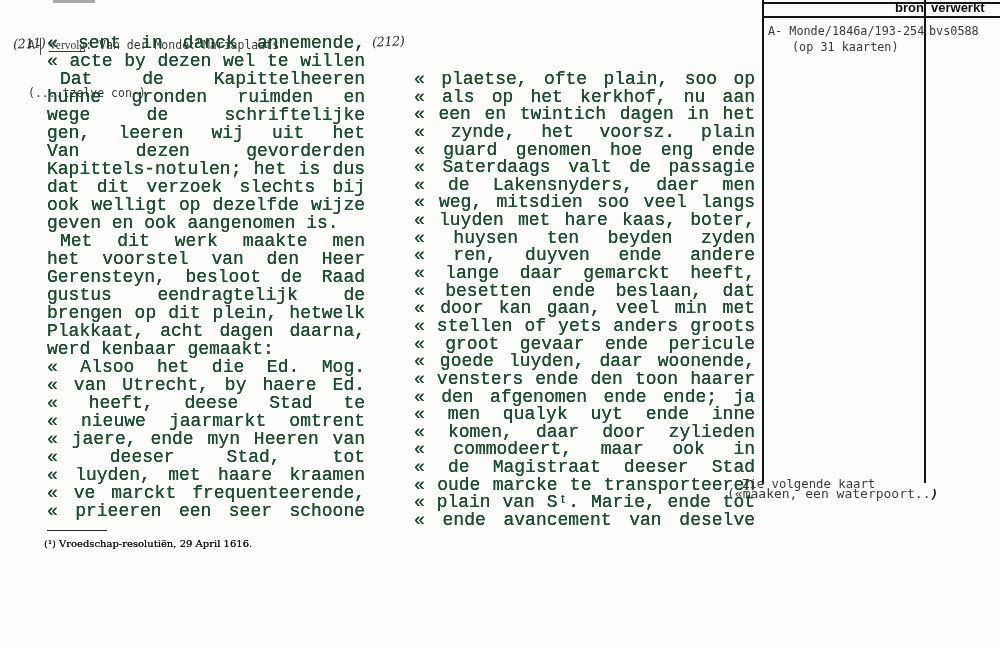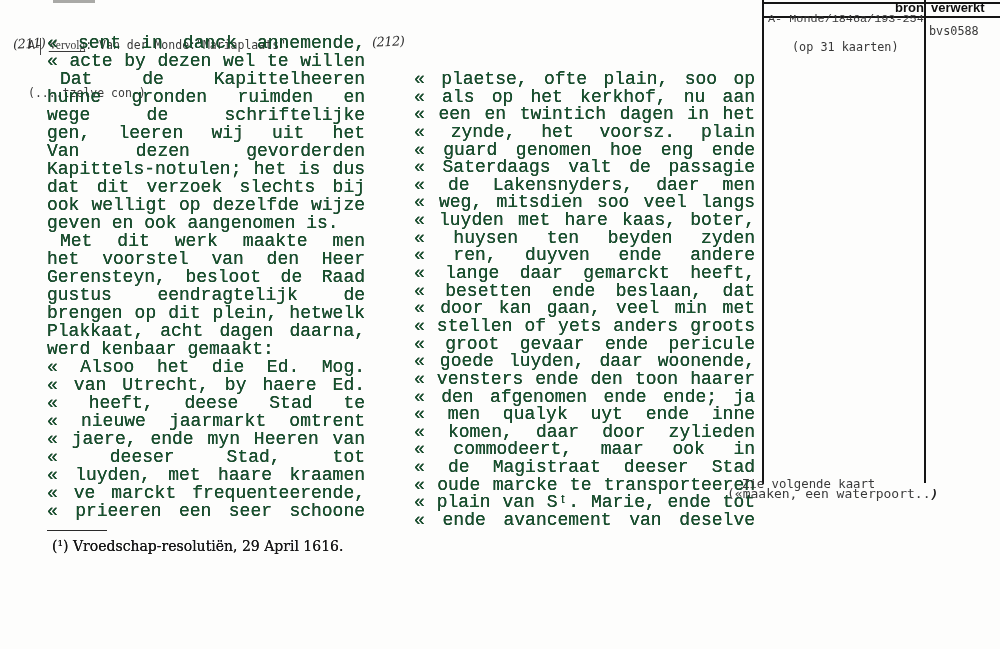--- a/index.html
+++ b/index.html
@@ -44,36 +44,36 @@
   .pline{
     height:18px;line-height:18px;overflow:hidden;
     text-align:justify;text-align-last:justify;
   }
   .col2 .pline{height:17.65px;line-height:17.65px;}
   .pline.end{text-align-last:left;}
   .pline.indent{text-indent:13px;}
 
   
   .fn-rule{left:47px;top:530px;width:60px;height:1.4px;background:#2a2a2a;}
-  .footnote{left:52px;top:538px;font-size:14px;color:#161616;text-shadow:0 0 .3px #161616;}
+  .footnote{left:44px;top:538px;font-size:10px;color:#161616;text-shadow:0 0 .3px #161616;}
 
   
   .tbl-line{background:#151515;}
   .tl-top{left:762px;top:2px;width:238px;height:1.8px;}
   .tl-headsep{left:762px;top:15.5px;width:238px;height:2.2px;}
   .tl-vleft{left:762px;top:0;width:1.6px;height:484px;}
   .tl-vmid{left:924px;top:0;width:1.6px;height:483px;}
   .tbl-head{
     font-family:"Liberation Sans","DejaVu Sans",sans-serif;
     font-weight:bold;font-size:13px;color:#0e0e0e;top:0;line-height:15px;
   }
   .th-bron{left:764px;width:160px;text-align:right;}
   .th-verwerkt{left:931px;}
   .cell{font-size:11.8px;color:#383838;}
-  .c-bron1{left:768px;top:12px;font-family:Liberation Mono, monospace;}
+  .c-bron1{left:768px;top:24px;}
   .c-bron2{left:792px;top:40px;}
   .c-verwerkt{left:929px;top:24px;}
 
   
   .bnote1{left:727px;top:486px;font-size:13px;}
   .bnote1 .close{font-weight:bold;font-style:italic;color:#222;}
   .bnote2{left:742px;top:477px;font-size:12.3px;}
 </style>
 </head>
 <body>

